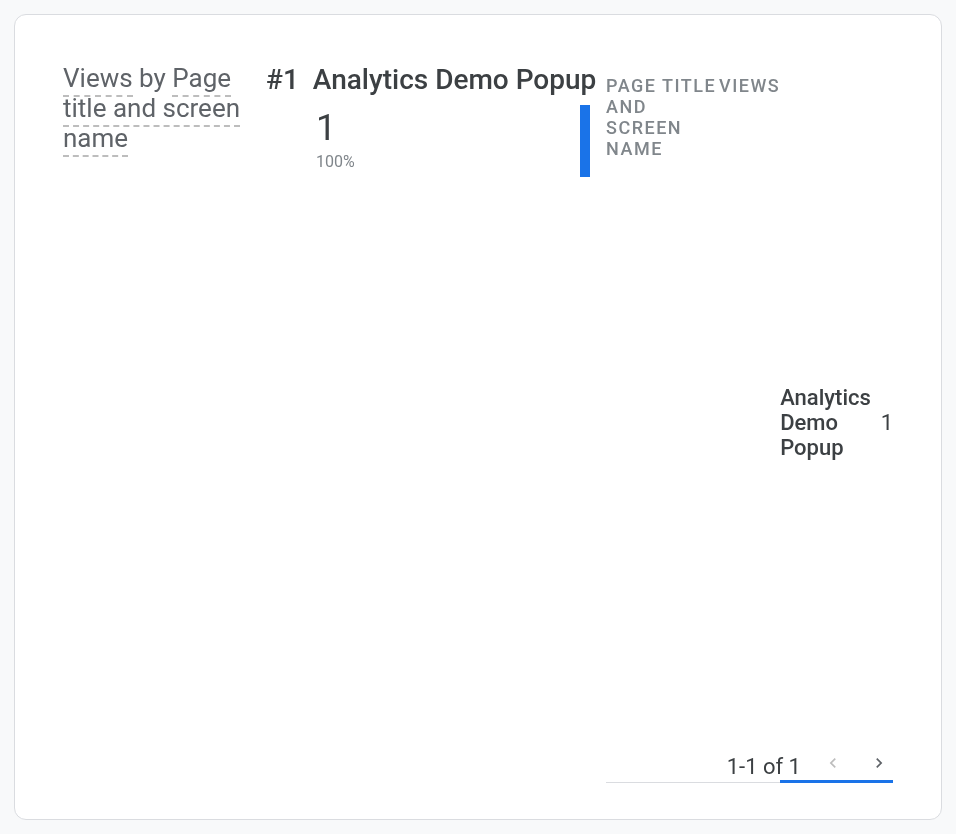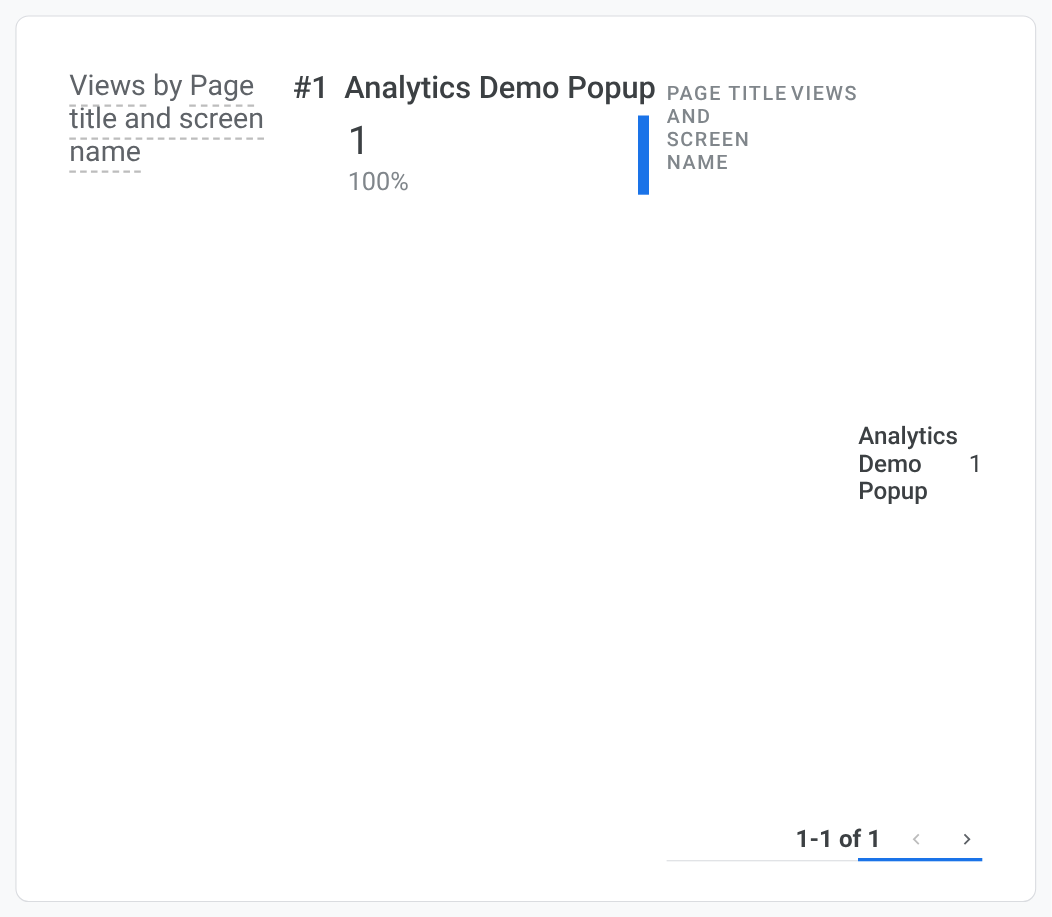--- a/index.html
+++ b/index.html
@@ -66,21 +66,21 @@
     .feature-stats {
       padding-left: 50px;
     }
     .feature-value {
       font-size: 36px;
       font-weight: 400;
       color: #3c4043;
       line-height: 1;
     }
     .feature-pct {
-      font-size: 23px;
+      font-size: 16px;
       color: #80868b;
       margin-top: 6px;
     }
     .feature-left {
       flex: 0 0 340px;
     }
     .sparkline {
       flex: 1;
       height: 80px;
       position: relative;
@@ -128,23 +128,22 @@
     .td-value {
       font-size: 22px;
       font-weight: 400;
       color: #3c4043;
     }
     .pagination {
       position: absolute;
       bottom: 40px;
       right: 48px;
       display: flex;
-      align-items: flex-start;
+      align-items: flex-end;
       gap: 18px;
-      font-weight: bold;
     }
     .page-info {
       font-size: 22px;
       color: #3c4043;
     }
     .chev {
       width: 28px;
       height: 28px;
       display: flex;
       align-items: center;

